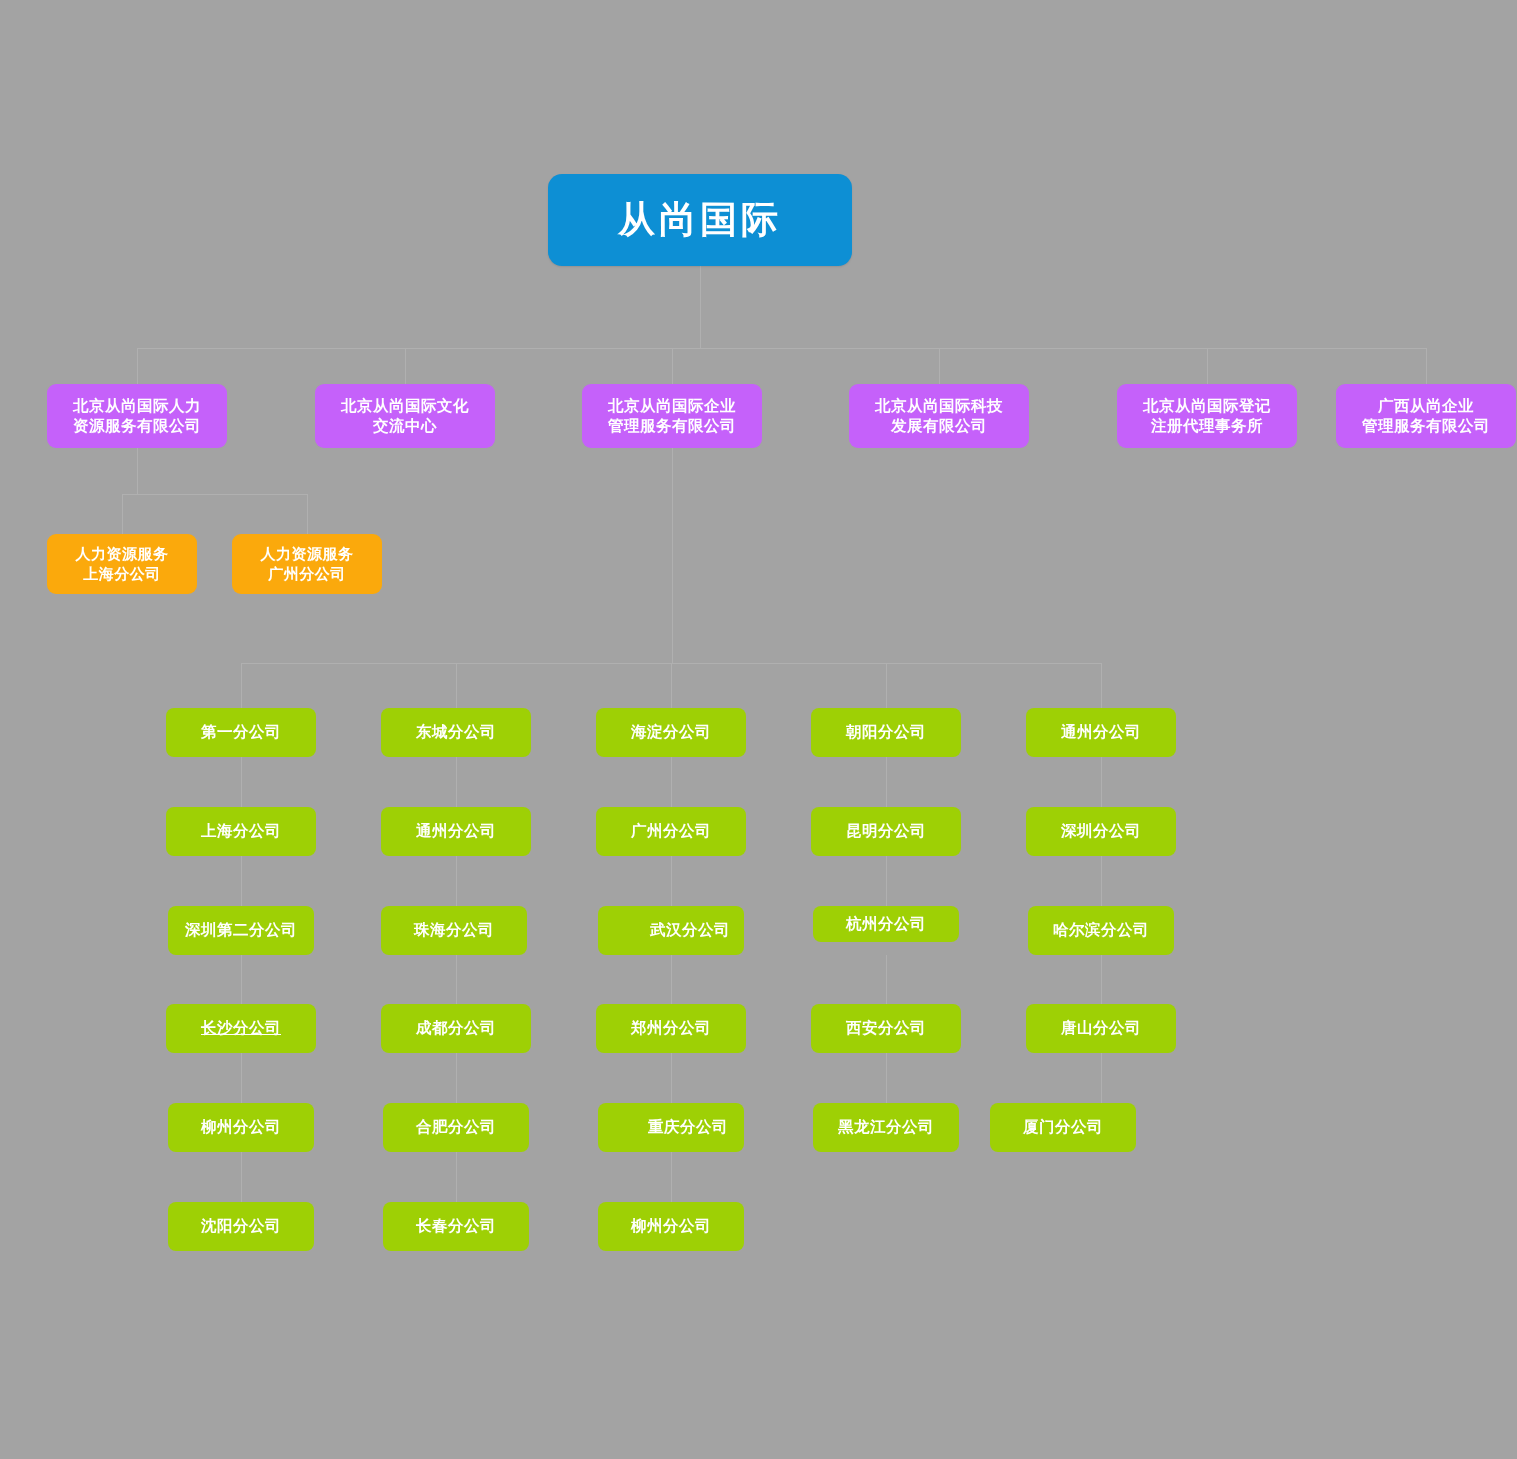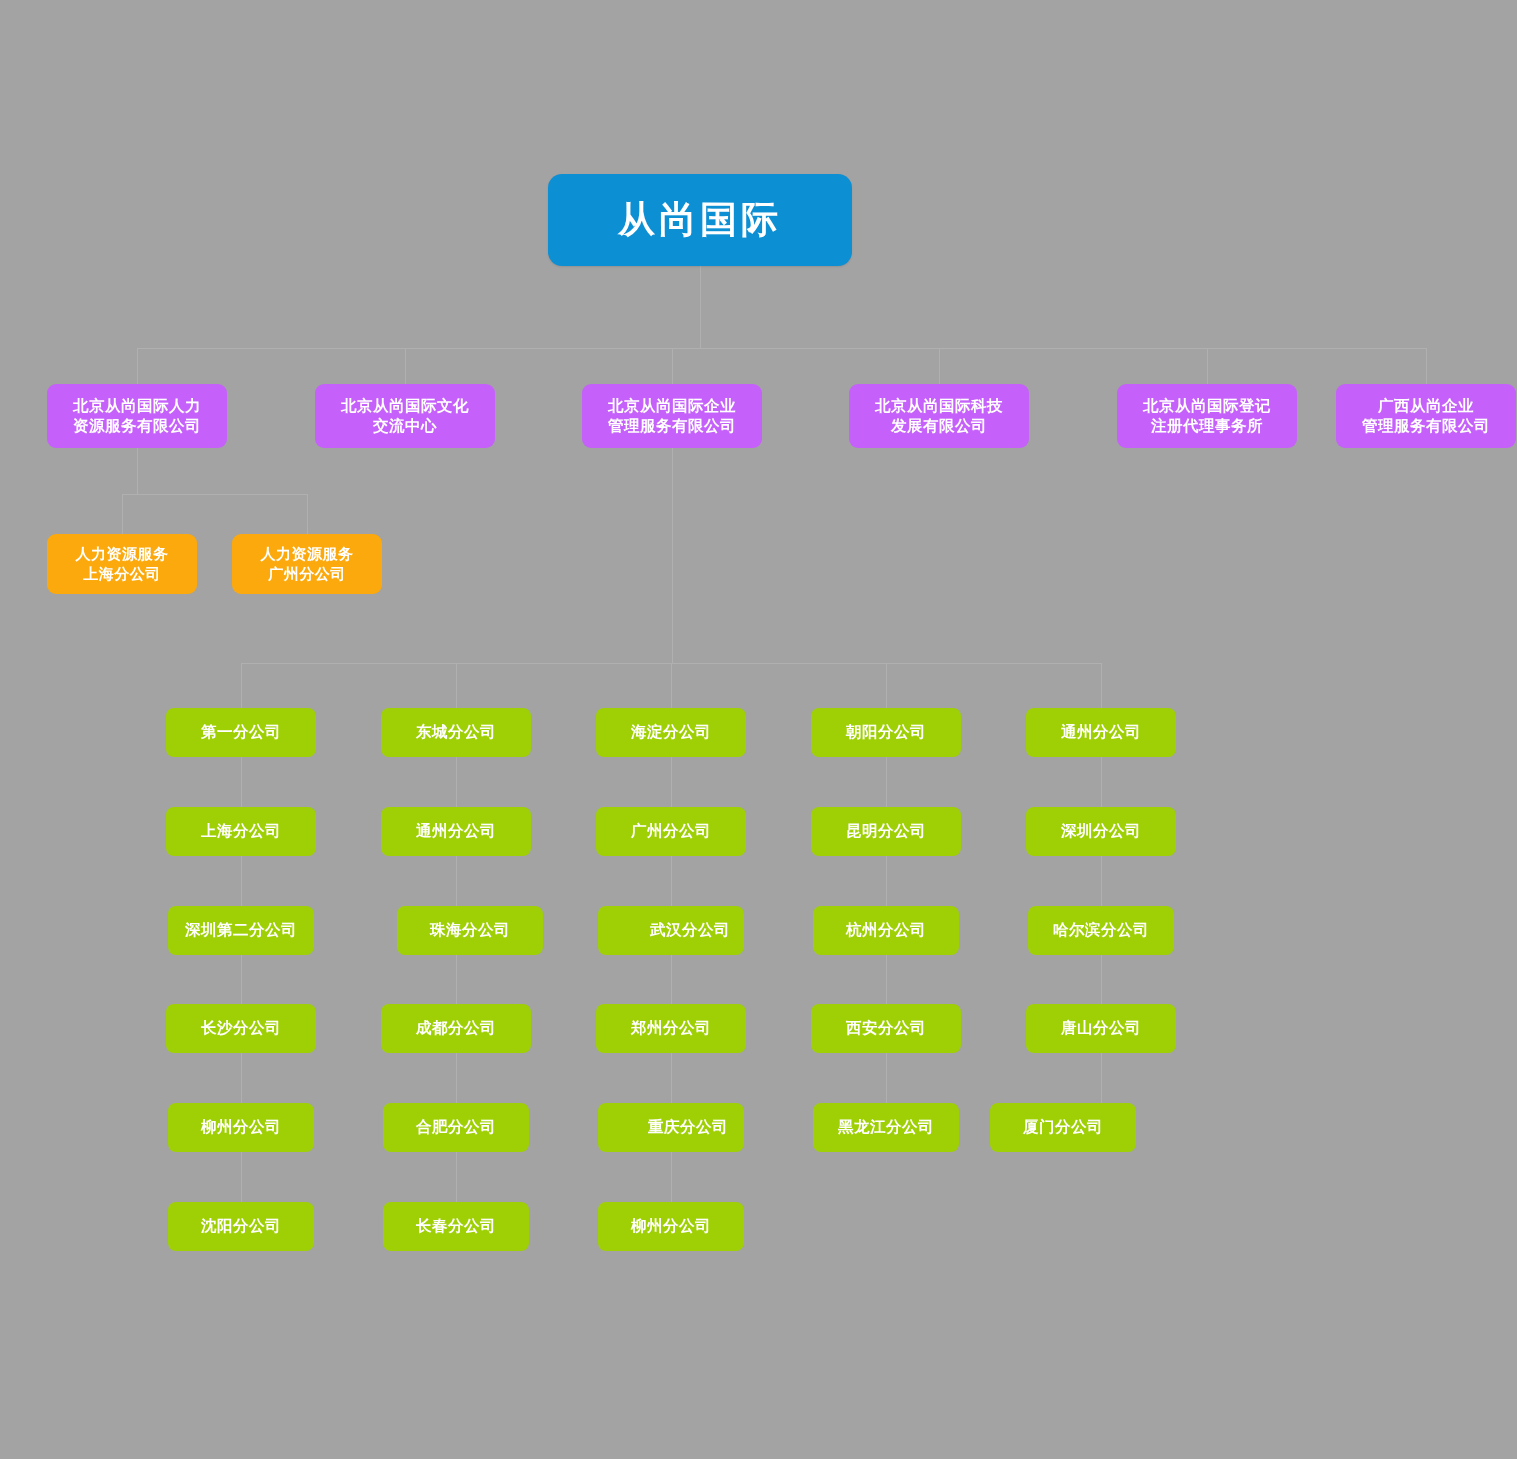--- a/index.html
+++ b/index.html
@@ -134,38 +134,38 @@
 注册代理事务所</div>
       <div class="node node-div" style="left: 1336px; top: 384px; width: 180px; height: 64px;">广西从尚企业
 管理服务有限公司</div>
       <div class="node node-sub" style="left: 47px; top: 534px; width: 150px; height: 60px;">人力资源服务
 上海分公司</div>
       <div class="node node-sub" style="left: 232px; top: 534px; width: 150px; height: 60px;">人力资源服务
 广州分公司</div>
       <div class="node node-branch" style="left: 166px; top: 708px; width: 150px; height: 49px;">第一分公司</div>
       <div class="node node-branch" style="left: 166px; top: 807px; width: 150px; height: 49px;">上海分公司</div>
       <div class="node node-branch" style="left: 168px; top: 906px; width: 146px; height: 49px;">深圳第二分公司</div>
-      <div class="node node-branch" style="left: 166px; top: 1004px; width: 150px; height: 49px;">长沙分公司</div>
+      <div class="node node-branch" style="left: 166px; top: 1004px; width: 150px; height: 49px; text-decoration: underline;">长沙分公司</div>
       <div class="node node-branch" style="left: 168px; top: 1103px; width: 146px; height: 49px;">柳州分公司</div>
       <div class="node node-branch" style="left: 168px; top: 1202px; width: 146px; height: 49px;">沈阳分公司</div>
       <div class="node node-branch" style="left: 381px; top: 708px; width: 150px; height: 49px;">东城分公司</div>
       <div class="node node-branch" style="left: 381px; top: 807px; width: 150px; height: 49px;">通州分公司</div>
-      <div class="node node-branch" style="left: 397px; top: 906px; width: 146px; height: 49px; text-align: right;">珠海分公司</div>
+      <div class="node node-branch" style="left: 381px; top: 906px; width: 146px; height: 49px; text-align: right;">珠海分公司</div>
       <div class="node node-branch" style="left: 381px; top: 1004px; width: 150px; height: 49px;">成都分公司</div>
       <div class="node node-branch" style="left: 383px; top: 1103px; width: 146px; height: 49px;">合肥分公司</div>
       <div class="node node-branch" style="left: 383px; top: 1202px; width: 146px; height: 49px;">长春分公司</div>
       <div class="node node-branch" style="left: 596px; top: 708px; width: 150px; height: 49px;">海淀分公司</div>
       <div class="node node-branch" style="left: 596px; top: 807px; width: 150px; height: 49px;">广州分公司</div>
       <div class="node node-branch" style="left: 598px; top: 906px; width: 146px; height: 49px; padding-left: 48px;">武汉分公司</div>
       <div class="node node-branch" style="left: 596px; top: 1004px; width: 150px; height: 49px;">郑州分公司</div>
       <div class="node node-branch" style="left: 598px; top: 1103px; width: 146px; height: 49px; padding-left: 44px;">重庆分公司</div>
       <div class="node node-branch" style="left: 598px; top: 1202px; width: 146px; height: 49px;">柳州分公司</div>
       <div class="node node-branch" style="left: 811px; top: 708px; width: 150px; height: 49px;">朝阳分公司</div>
       <div class="node node-branch" style="left: 811px; top: 807px; width: 150px; height: 49px;">昆明分公司</div>
-      <div class="node node-branch" style="left: 813px; top: 906px; width: 146px; height: 49px;">杭州分公司</div>
+      <div class="node node-branch" style="left: 813px; top: 906px; width: 146px; height: 36px;">杭州分公司</div>
       <div class="node node-branch" style="left: 811px; top: 1004px; width: 150px; height: 49px;">西安分公司</div>
       <div class="node node-branch" style="left: 813px; top: 1103px; width: 146px; height: 49px;">黑龙江分公司</div>
       <div class="node node-branch" style="left: 1026px; top: 708px; width: 150px; height: 49px;">通州分公司</div>
       <div class="node node-branch" style="left: 1026px; top: 807px; width: 150px; height: 49px;">深圳分公司</div>
       <div class="node node-branch" style="left: 1028px; top: 906px; width: 146px; height: 49px;">哈尔滨分公司</div>
       <div class="node node-branch" style="left: 1026px; top: 1004px; width: 150px; height: 49px;">唐山分公司</div>
       <div class="node node-branch" style="left: 990px; top: 1103px; width: 146px; height: 49px;">厦门分公司</div>
     </div>
 </div>
 

